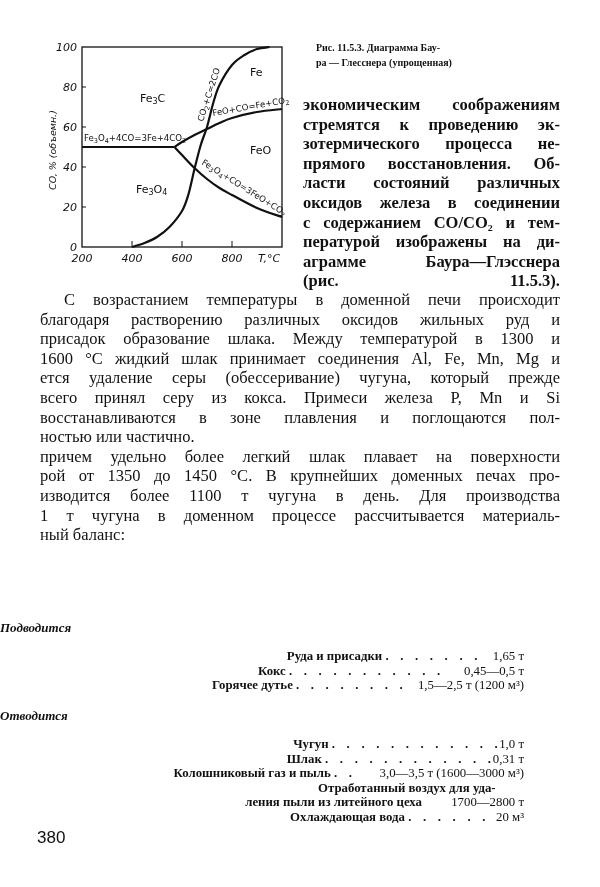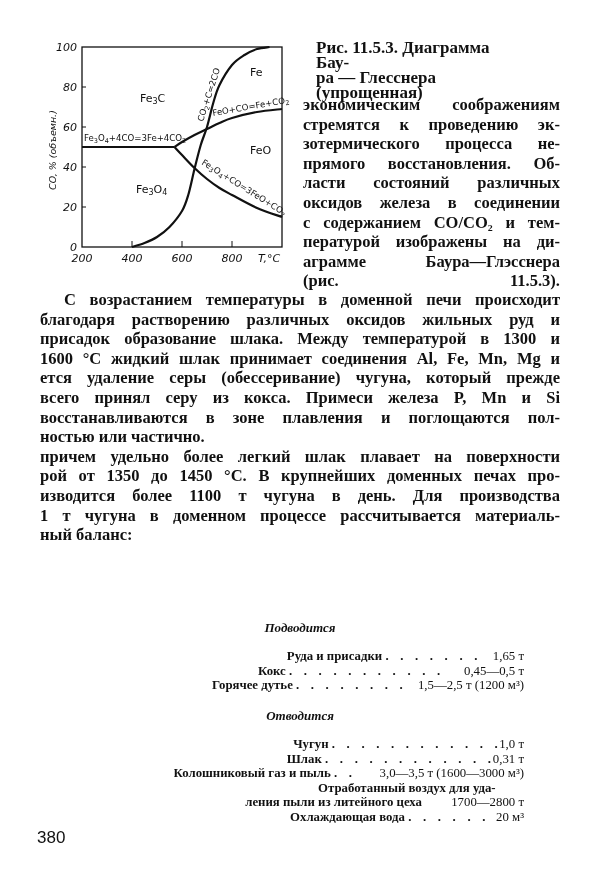--- a/index.html
+++ b/index.html
@@ -15,46 +15,46 @@
   .chart svg { width: 300px; height: 250px; display: block; }
   .chart text { font-family: "DejaVu Sans", sans-serif; fill: #111; }
   .tick-label { font-size: 11px; font-style: italic; }
   .region-label { font-size: 11px; }
   .eq-label { font-size: 8.6px; }
   .axis-title { font-size: 9.5px; font-style: italic; }
 
   
   .caption {
     position: absolute; left: 316px; top: 40px; width: 200px;
-    font-size: 17px; line-height: 15px; font-weight: bold;
+    font-size: 10px; line-height: 15px; font-weight: bold;
   }
   .caption .fig { font-weight: bold; }
 
   
   .side-text {
     position: absolute; left: 303px; top: 95px; width: 257px;
     font-size: 16.5px; line-height: 19.6px; font-weight: bold;
     text-align: justify; text-align-last: justify;
   }
   .line { display: block; white-space: nowrap; }
   .jl { text-align: justify; text-align-last: justify; white-space: normal; }
 
   
   .body-text {
     position: absolute; left: 40px; top: 290px; width: 520px;
-    font-size: 16.5px; line-height: 19.6px; font-weight: bold;
+    font-size: 16.5px; line-height: 19.6px; font-weight: normal;
   }
   .para { margin: 0 0 0 0; }
   .para .l { display: block; text-align: justify; text-align-last: justify; }
   .para .l.end { text-align-last: left; }
   .para .l.indent { padding-left: 24px; }
 
   
   .section-head {
-    position: absolute; left: 0; width: 600px; text-align: center;
+    position: absolute; left: 0; width: 600px; 
     font-style: italic; font-weight: bold; font-size: 13px;
   }
   .balance {
     position: absolute; left: 124px; width: 400px;
     font-size: 12.8px; line-height: 14.5px; font-weight: bold;
   }
   .brow { display: flex; justify-content: flex-end; }
   .bname { width: 206px; white-space: nowrap; overflow: hidden; }
   .bname .dots { letter-spacing: 4.2px; }
   .bval { padding-left: 0; white-space: nowrap; font-weight: normal; }

